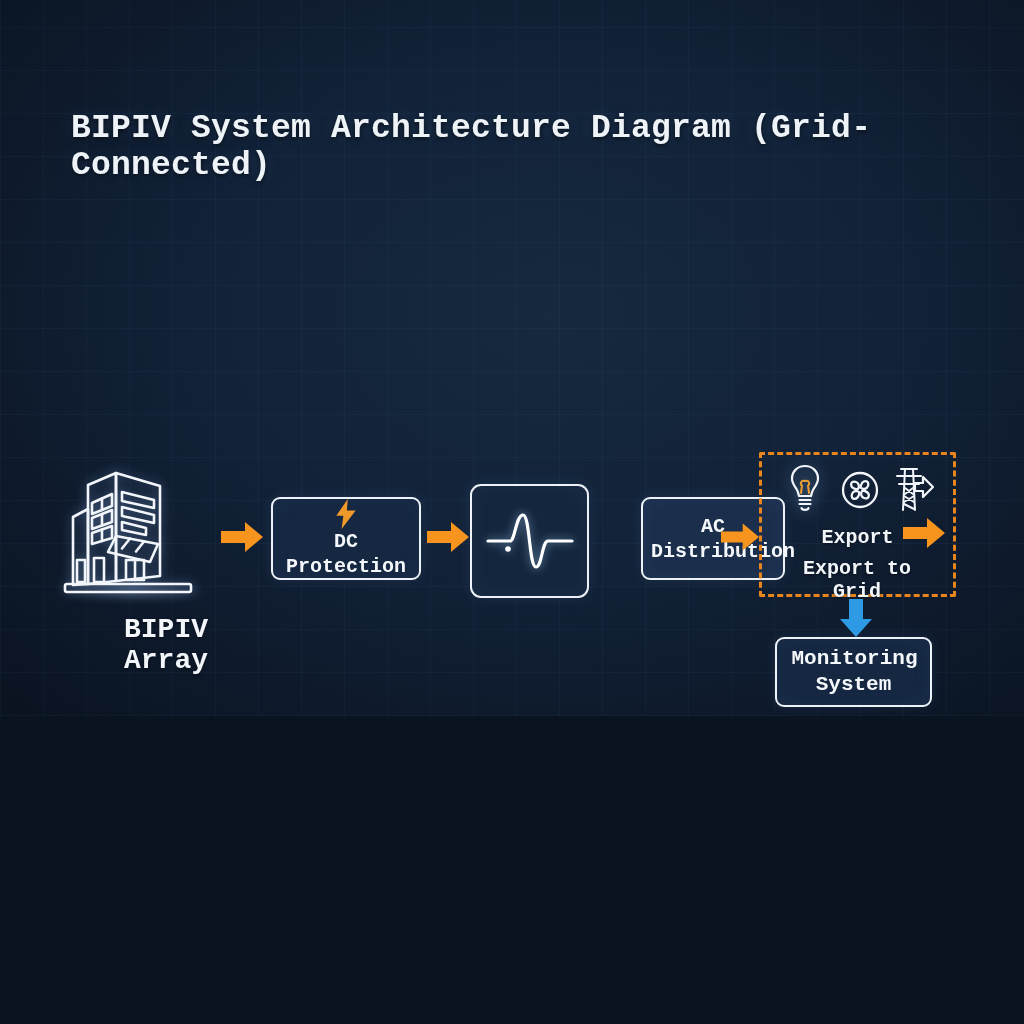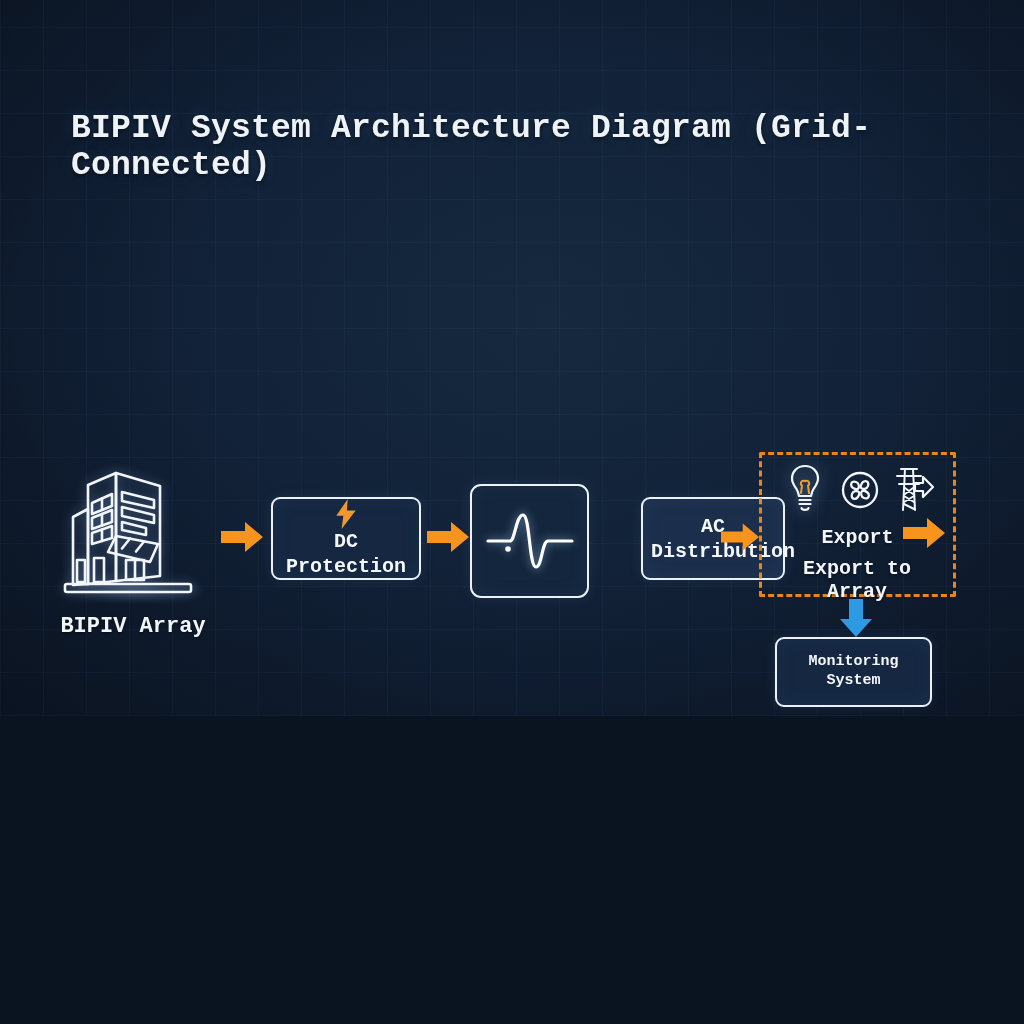--- a/index.html
+++ b/index.html
@@ -23,21 +23,21 @@
   }
   .node{
     background:#152741;border:2px solid #edf2f8;border-radius:9px;
     display:flex;flex-direction:column;align-items:center;justify-content:center;
     color:#f5f8fb;font-weight:bold;text-align:center;
     box-shadow:0 0 14px rgba(130,180,255,.10), inset 0 0 22px rgba(130,180,255,.05);
   }
   .node-label{font-size:20px;line-height:1.25;}
   .wrap-narrow{display:inline-block;width:124px;}
   .caption{
-    font-size:22px;font-weight:bold;color:#f2f6fa;text-align:center;
+    font-size:28px;font-weight:bold;color:#f2f6fa;text-align:right;
     text-shadow:0 1px 3px rgba(0,0,0,.5);
   }
   .dashed-box{
     left:759px;top:452px;width:197px;height:145px;box-sizing:border-box;
     border:3px dashed #e8861d;border-radius:2px;
   }
   .small-label{font-size:20px;font-weight:bold;color:#f2f6fa;text-align:center;
     text-shadow:0 1px 3px rgba(0,0,0,.5);}
   .glow-ellipse{
     left:58px;top:583px;width:152px;height:16px;border-radius:50%;
@@ -167,30 +167,30 @@
   </div>
 
   <div class="abs small-label" style="left:800px;top:526px;width:115px;">Export</div>
 
   <div class="abs" style="left:903px;top:518px;">
     <svg width="42" height="30" viewBox="0 0 42 30">
         <polygon points="0,9 24,9 24,0 42,15 24,30 24,21 0,21" fill="#F7941E"></polygon>
       </svg>
   </div>
 
-  <div class="abs small-label" style="left:779px;top:557px;width:156px;">Export to Array</div>
+  <div class="abs small-label" style="left:779px;top:557px;width:156px;">Export to Grid</div>
 
   <div class="abs" style="left:840px;top:599px;">
     <svg width="32" height="38" viewBox="0 0 32 38">
         <polygon points="9,0 23,0 23,20 32,20 16,38 0,20 9,20" fill="#2D9AE3"></polygon>
       </svg>
   </div>
 
   <div class="abs node" style="left:775px;top:637px;width:153px;height:66px;">
-    <span class="node-label wrap-narrow" style="font-size:15px;">Monitoring System</span>
+    <span class="node-label wrap-narrow" style="font-size:21px;">Monitoring System</span>
   </div>
 
   <div class="abs" style="left:838px;top:716px;">
     <svg width="38" height="38" viewBox="0 0 40 40">
       <g fill="#f2f6fa">
         <g id="teeth">
           <polygon points="16.5,1 23.5,1 24.5,8 15.5,8"></polygon>
           <polygon points="39,16.5 39,23.5 32,24.5 32,15.5"></polygon>
           <polygon points="23.5,39 16.5,39 15.5,32 24.5,32"></polygon>
           <polygon points="1,23.5 1,16.5 8,15.5 8,24.5"></polygon>

